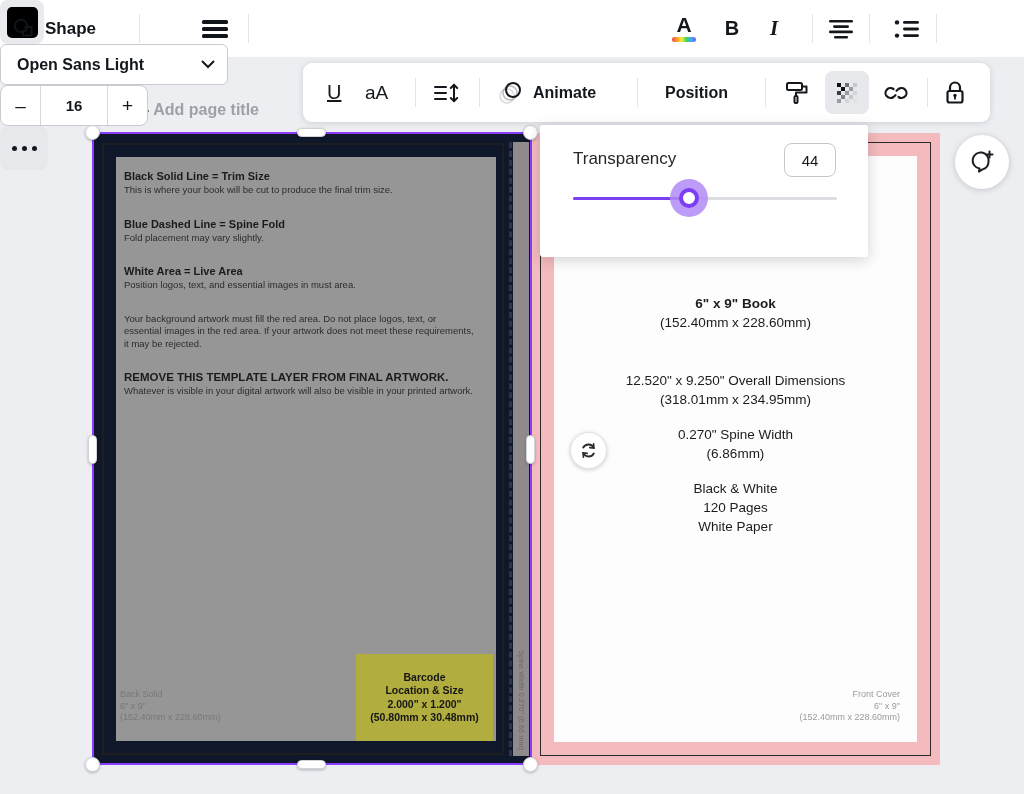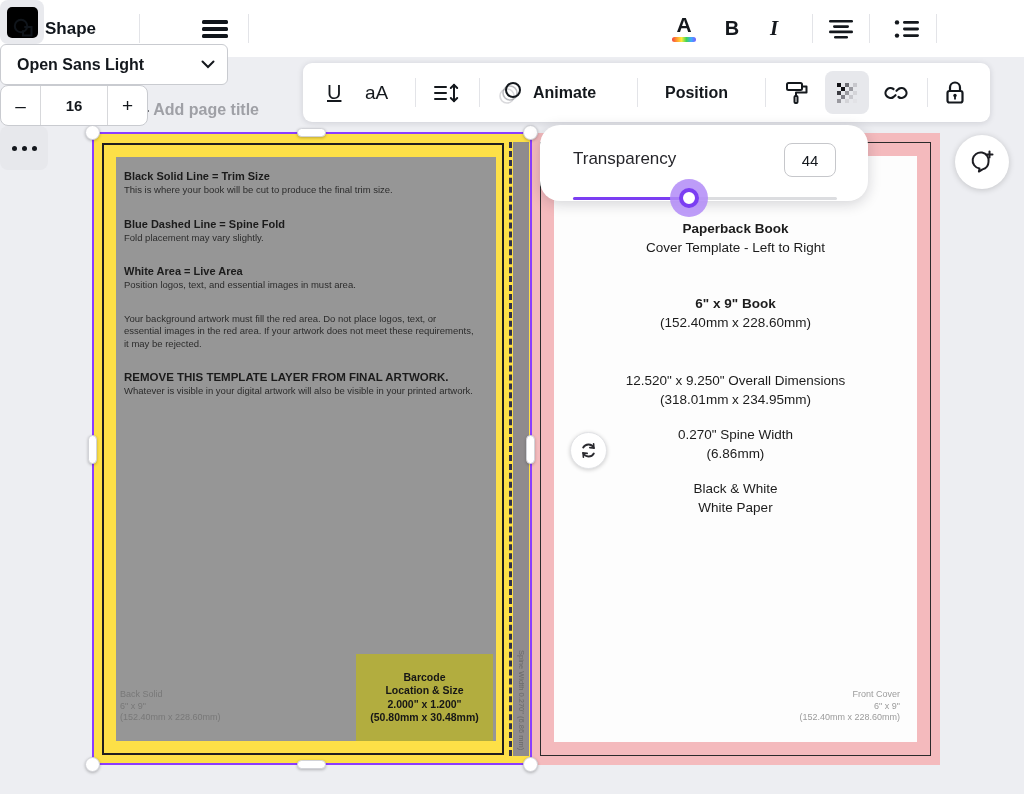--- a/index.html
+++ b/index.html
@@ -44,38 +44,38 @@
   .spacing-btn { left:130px; }
   .animate-btn { left:194px; gap:8px; }
   .animate-btn .lbl, .position-btn { font-size:16px; font-weight:700; color:#14181d; }
   .position-btn { left:362px; }
   .roller-btn { left:482px; }
   .checker-btn { left:522px; top:8px; height:43px; width:44px; background:#e7e8ec; border-radius:8px; justify-content:center; }
   .link-btn { left:578px; }
   .lock-btn { left:640px; }
 
   
-  .transparency-pop { position:absolute; left:540px; top:125px; width:328px; height:76px; background:#fff; border-radius:20px;
+  .transparency-pop { position:absolute; left:540px; top:125px; width:328px; height:132px; background:#fff; border-radius:3px;
     box-shadow:0 3px 14px rgba(20,20,40,.18); z-index:60; }
   .tp-label { position:absolute; left:33px; top:24px; font-size:17px; color:#26262b; }
   .tp-value { position:absolute; left:244px; top:18px; width:52px; height:34px; border:1px solid #c6c7cb; border-radius:8px;
     display:flex; align-items:center; justify-content:center; font-size:15px; color:#14181d; cursor:text; }
   .tp-slider { position:absolute; left:33px; top:60px; width:264px; height:26px; cursor:pointer; }
   .tp-track { position:absolute; left:0; top:12px; width:100%; height:3px; background:#dcdde0; border-radius:2px; }
   .tp-fill { position:absolute; left:0; top:12px; width:44%; height:3px; background:#7b3ef2; border-radius:2px; }
   .tp-halo { position:absolute; left:97px; top:-6px; width:38px; height:38px; border-radius:50%; background:#b18bf7; opacity:.85; }
   .tp-thumb { position:absolute; left:106px; top:3px; width:20px; height:20px; border-radius:50%; background:#fff; border:4px solid #7b3ef2; }
 
   
   .page-header { position:absolute; left:88px; top:101px; font-size:16px; font-weight:700; z-index:5; }
   .page-header .pn { color:#3a3b40; }
   .page-header .ph { color:#9fa0a6; cursor:text; }
 
   
-  .left-page { position:absolute; left:92px; top:133px; width:439px; height:632px; background:#fde047; z-index:1; cursor:pointer; }
+  .left-page { position:absolute; left:92px; top:133px; width:439px; height:632px; background:#0f172a; z-index:1; cursor:pointer; }
   .left-trim { position:absolute; left:10px; top:10px; width:402px; height:612px; border:2px solid #1f1e1e; }
   .left-gray { position:absolute; left:24px; top:24px; width:380px; height:584px; background:#969696; padding:13px 0 0 8px; }
   .bc-section { margin-bottom:21px; width:352px; }
   .bc-head { font-size:11px; font-weight:700; color:#1b1b1b; margin-bottom:2px; }
   .bc-body { font-size:9.5px; color:#2c2c2c; line-height:12.5px; }
   .bc-remove .bc-head { font-size:11.5px; }
   .bc-corner { position:absolute; left:28px; top:556px; font-size:9px; color:#787878; line-height:11.5px; }
   .barcode-box { position:absolute; left:264px; top:521px; width:137px; height:87px; background:#b2ad3f;
     display:flex; flex-direction:column; align-items:center; justify-content:center; text-align:center; }
   .barcode-box div { font-size:10.5px; font-weight:700; color:#161616; line-height:13.5px; }
@@ -320,20 +320,21 @@
       <div class="fc-block fc-b3">
         <div>12.520" x 9.250" Overall Dimensions</div>
         <div>(318.01mm x 234.95mm)</div>
       </div>
       <div class="fc-block fc-b4">
         <div>0.270" Spine Width</div>
         <div>(6.86mm)</div>
       </div>
       <div class="fc-block fc-b5">
         <div>Black &amp; White</div>
+        <div>120 Pages</div>
         <div>White Paper</div>
       </div>
     </div>
     <div class="fc-corner">
       <div>Front Cover</div>
       <div>6" x 9"</div>
       <div>(152.40mm x 228.60mm)</div>
     </div>
   </div>
 

